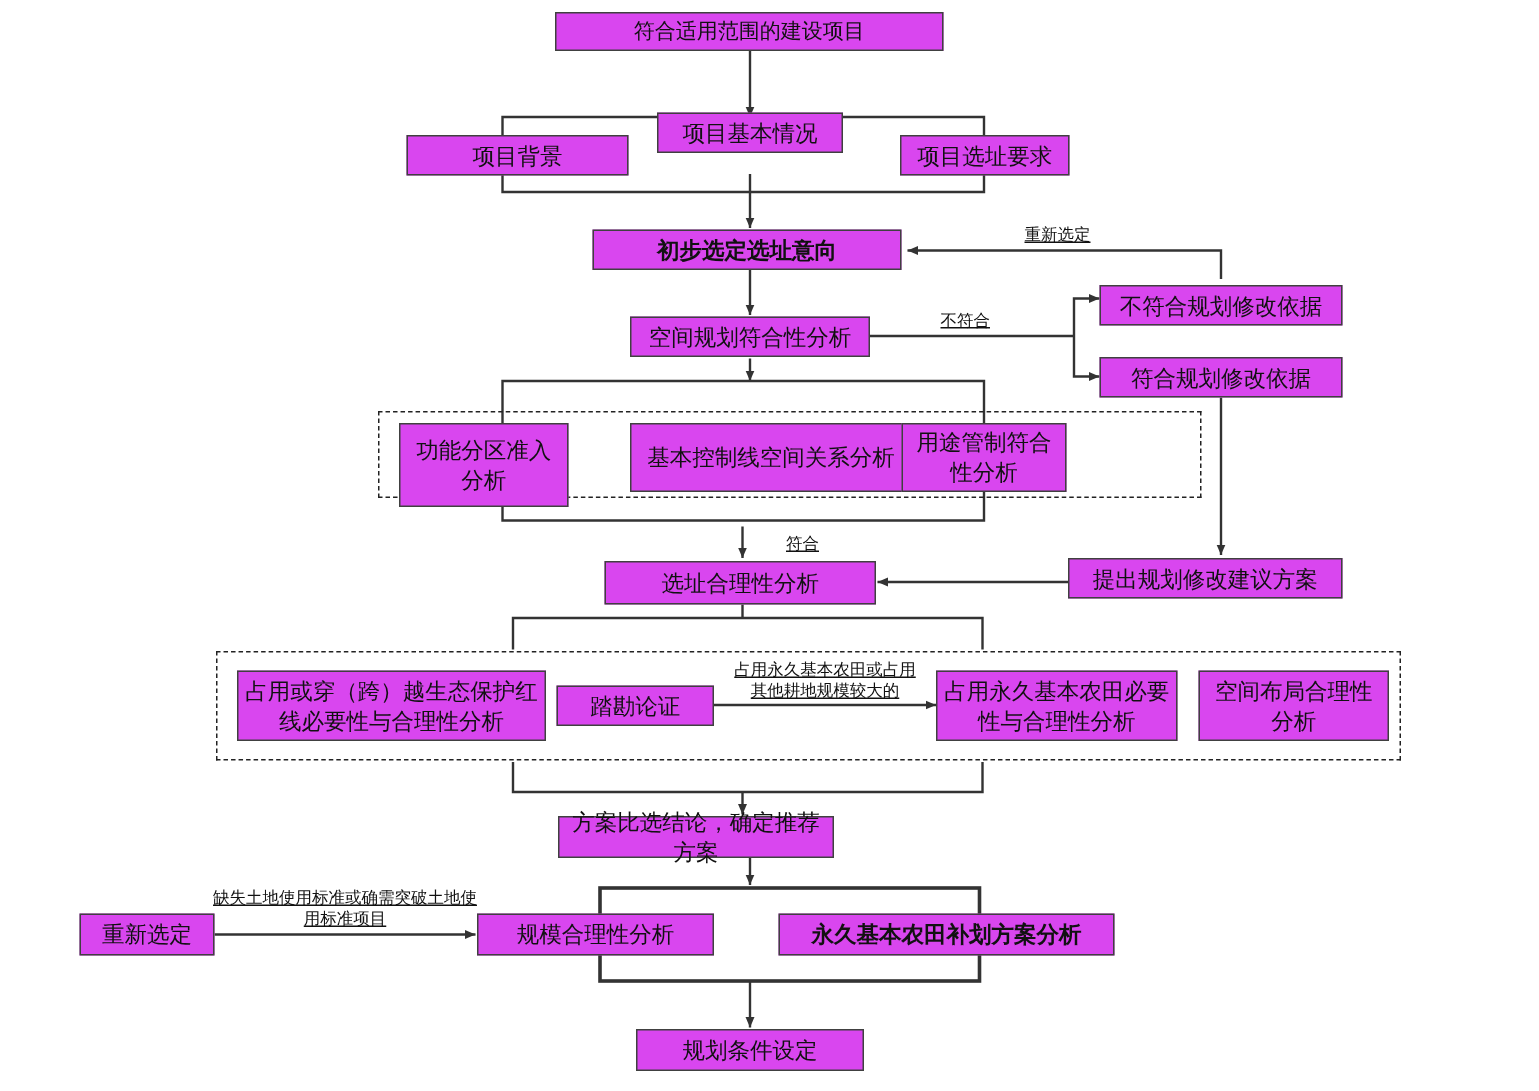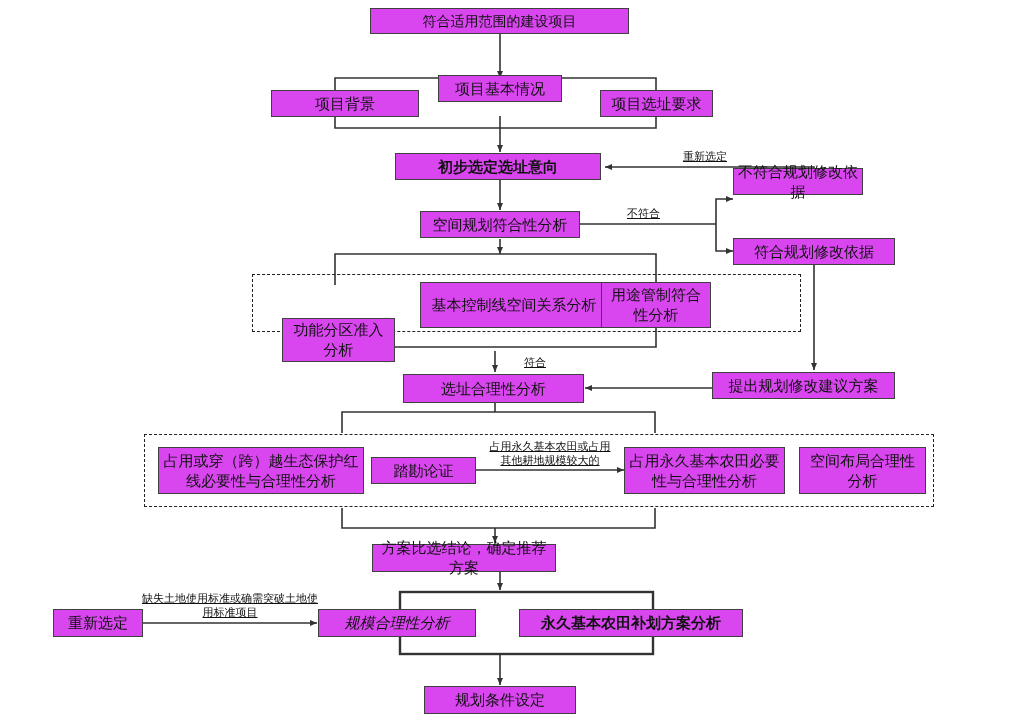--- a/index.html
+++ b/index.html
@@ -66,25 +66,25 @@
 
 <div class="box" style="left:271px;top:90px;width:148px;height:27px;">项目背景</div>
 <div class="box" style="left:438px;top:75px;width:124px;height:27px;">项目基本情况</div>
 <div class="box" style="left:600px;top:90px;width:113px;height:27px;">项目选址要求</div>
 
 <div class="box" style="left:395px;top:153px;width:206px;height:27px;font-weight:bold;">初步选定选址意向</div>
 <div class="label" style="left:683px;top:150px;">重新选定</div>
 
 <div class="box" style="left:420px;top:211px;width:160px;height:27px;">空间规划符合性分析</div>
 <div class="label" style="left:627px;top:207px;">不符合</div>
-<div class="box" style="left:733px;top:168px;width:130px;height:27px;">不符合规划修改依据</div>
+<div class="box" style="left:733px;top:190px;width:162px;height:27px;">不符合规划修改依据</div>
 <div class="box" style="left:733px;top:238px;width:162px;height:27px;">符合规划修改依据</div>
 
 <div class="dash" style="left:252px;top:274px;width:549px;height:58px;"></div>
-<div class="box" style="left:282px;top:282px;width:113px;height:44px;margin-top:36px;">功能分区准入分析</div>
+<div class="box" style="left:266px;top:282px;width:113px;height:56px;">功能分区准入分析</div>
 <div class="box" style="left:420px;top:282px;width:188px;height:46px;">基本控制线空间关系分析</div>
 <div class="box" style="left:564px;top:282px;width:0;height:0;border:none;"></div>
 <div class="box" style="left:565px;top:282px;width:0;height:0;border:none;"></div>
 <div class="box" style="left:601px;top:282px;width:110px;height:46px;">用途管制符合性分析</div>
 
 <div class="label" style="left:524px;top:356px;">符合</div>
 
 <div class="box" style="left:403px;top:374px;width:181px;height:29px;">选址合理性分析</div>
 <div class="box" style="left:712px;top:372px;width:183px;height:27px;">提出规划修改建议方案</div>
 
@@ -92,16 +92,16 @@
 <div class="box" style="left:158px;top:447px;width:206px;height:47px;">占用或穿（跨）越生态保护红线必要性与合理性分析</div>
 <div class="box" style="left:371px;top:457px;width:105px;height:27px;text-align:center;">踏勘论证</div>
 <div class="label" style="left:486px;top:440px;width:128px;white-space:normal;">占用永久基本农田或占用其他耕地规模较大的</div>
 <div class="box" style="left:624px;top:447px;width:161px;height:47px;">占用永久基本农田必要性与合理性分析</div>
 <div class="box" style="left:799px;top:447px;width:127px;height:47px;">空间布局合理性分析</div>
 
 <div class="box" style="left:372px;top:544px;width:184px;height:28px;">方案比选结论，确定推荐方案</div>
 
 <div class="box" style="left:53px;top:609px;width:90px;height:28px;">重新选定</div>
 <div class="label" style="left:140px;top:592px;width:180px;white-space:normal;">缺失土地使用标准或确需突破土地使用标准项目</div>
-<div class="box" style="left:318px;top:609px;width:158px;height:28px;font-style:italic;">规模合理性分析</div>
+<div class="box" style="left:318px;top:609px;width:158px;height:28px;">规模合理性分析</div>
 <div class="box" style="left:519px;top:609px;width:224px;height:28px;font-weight:bold;">永久基本农田补划方案分析</div>
 
 <div class="box" style="left:424px;top:686px;width:152px;height:28px;">规划条件设定</div>
 
 </body></html>

